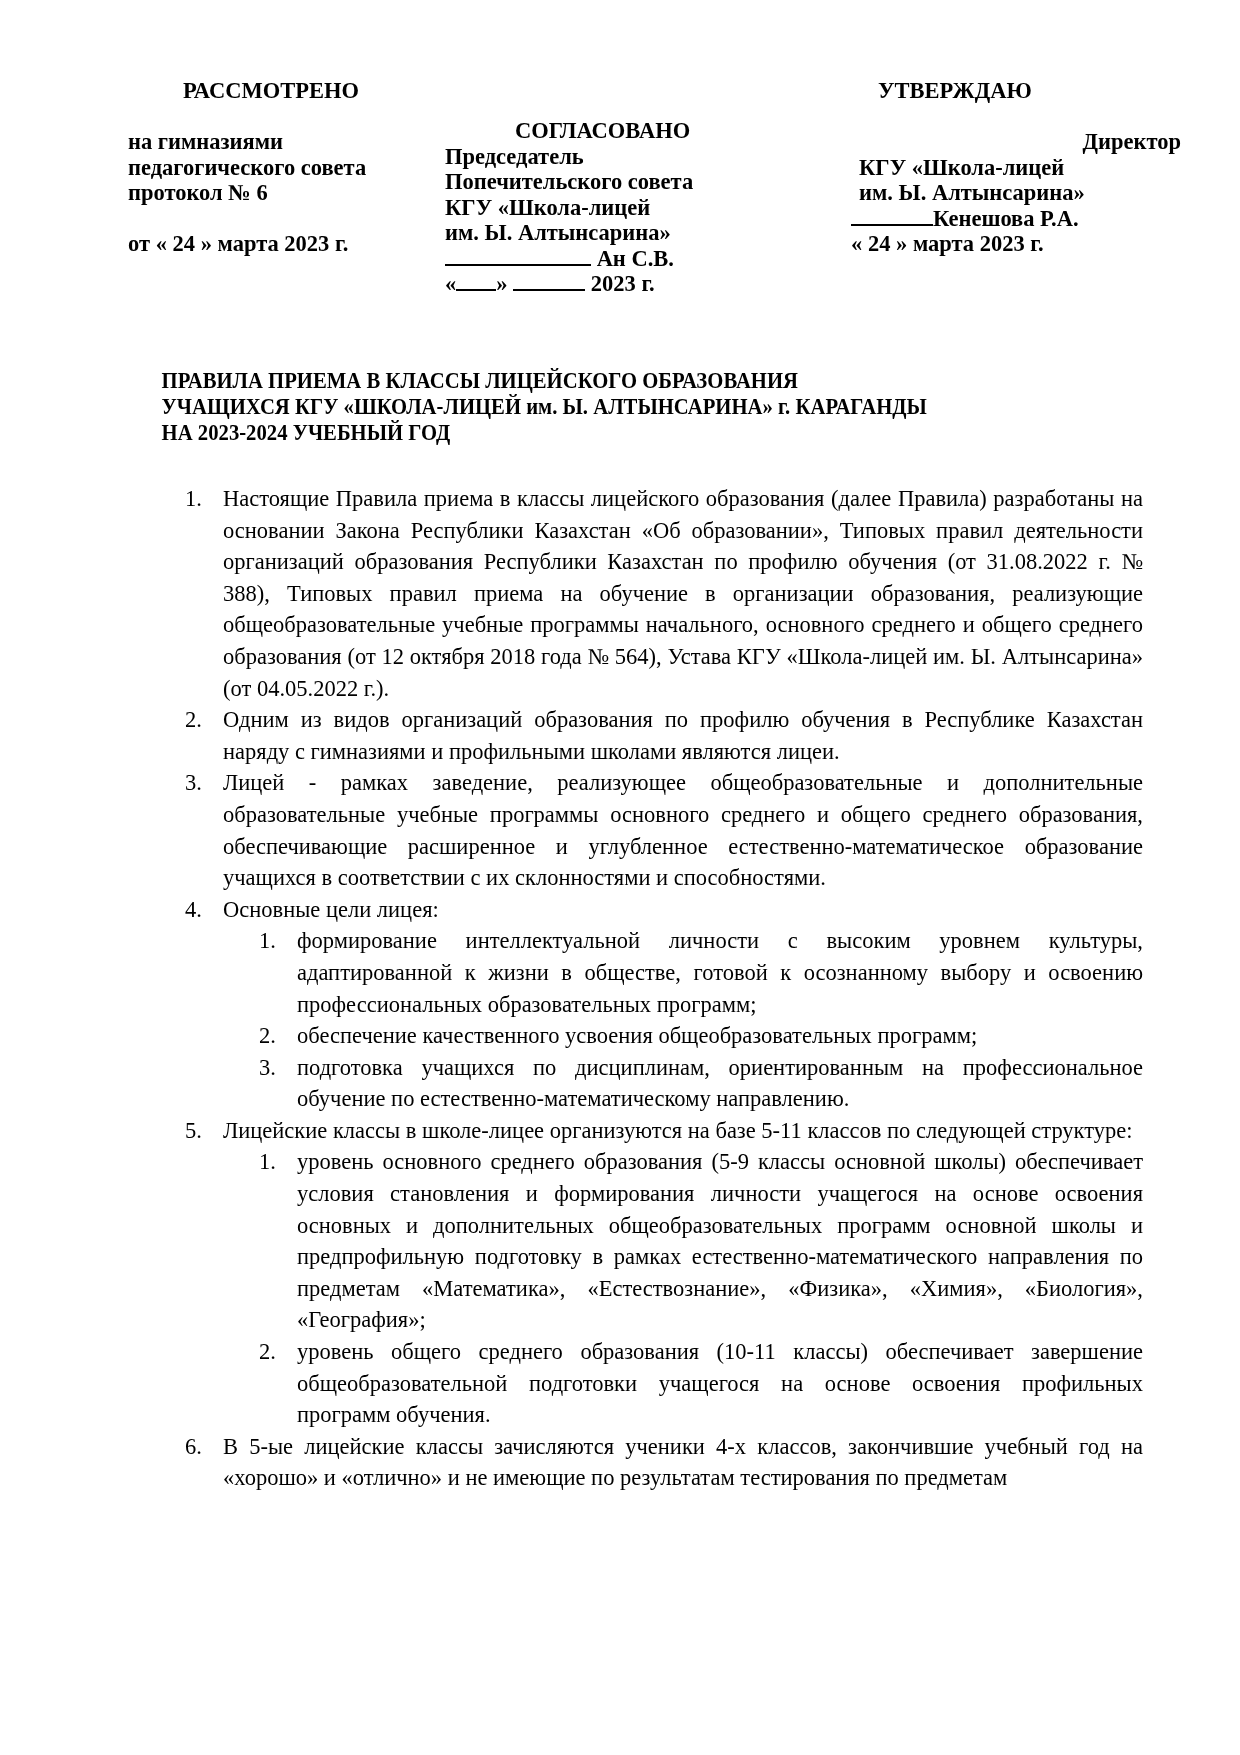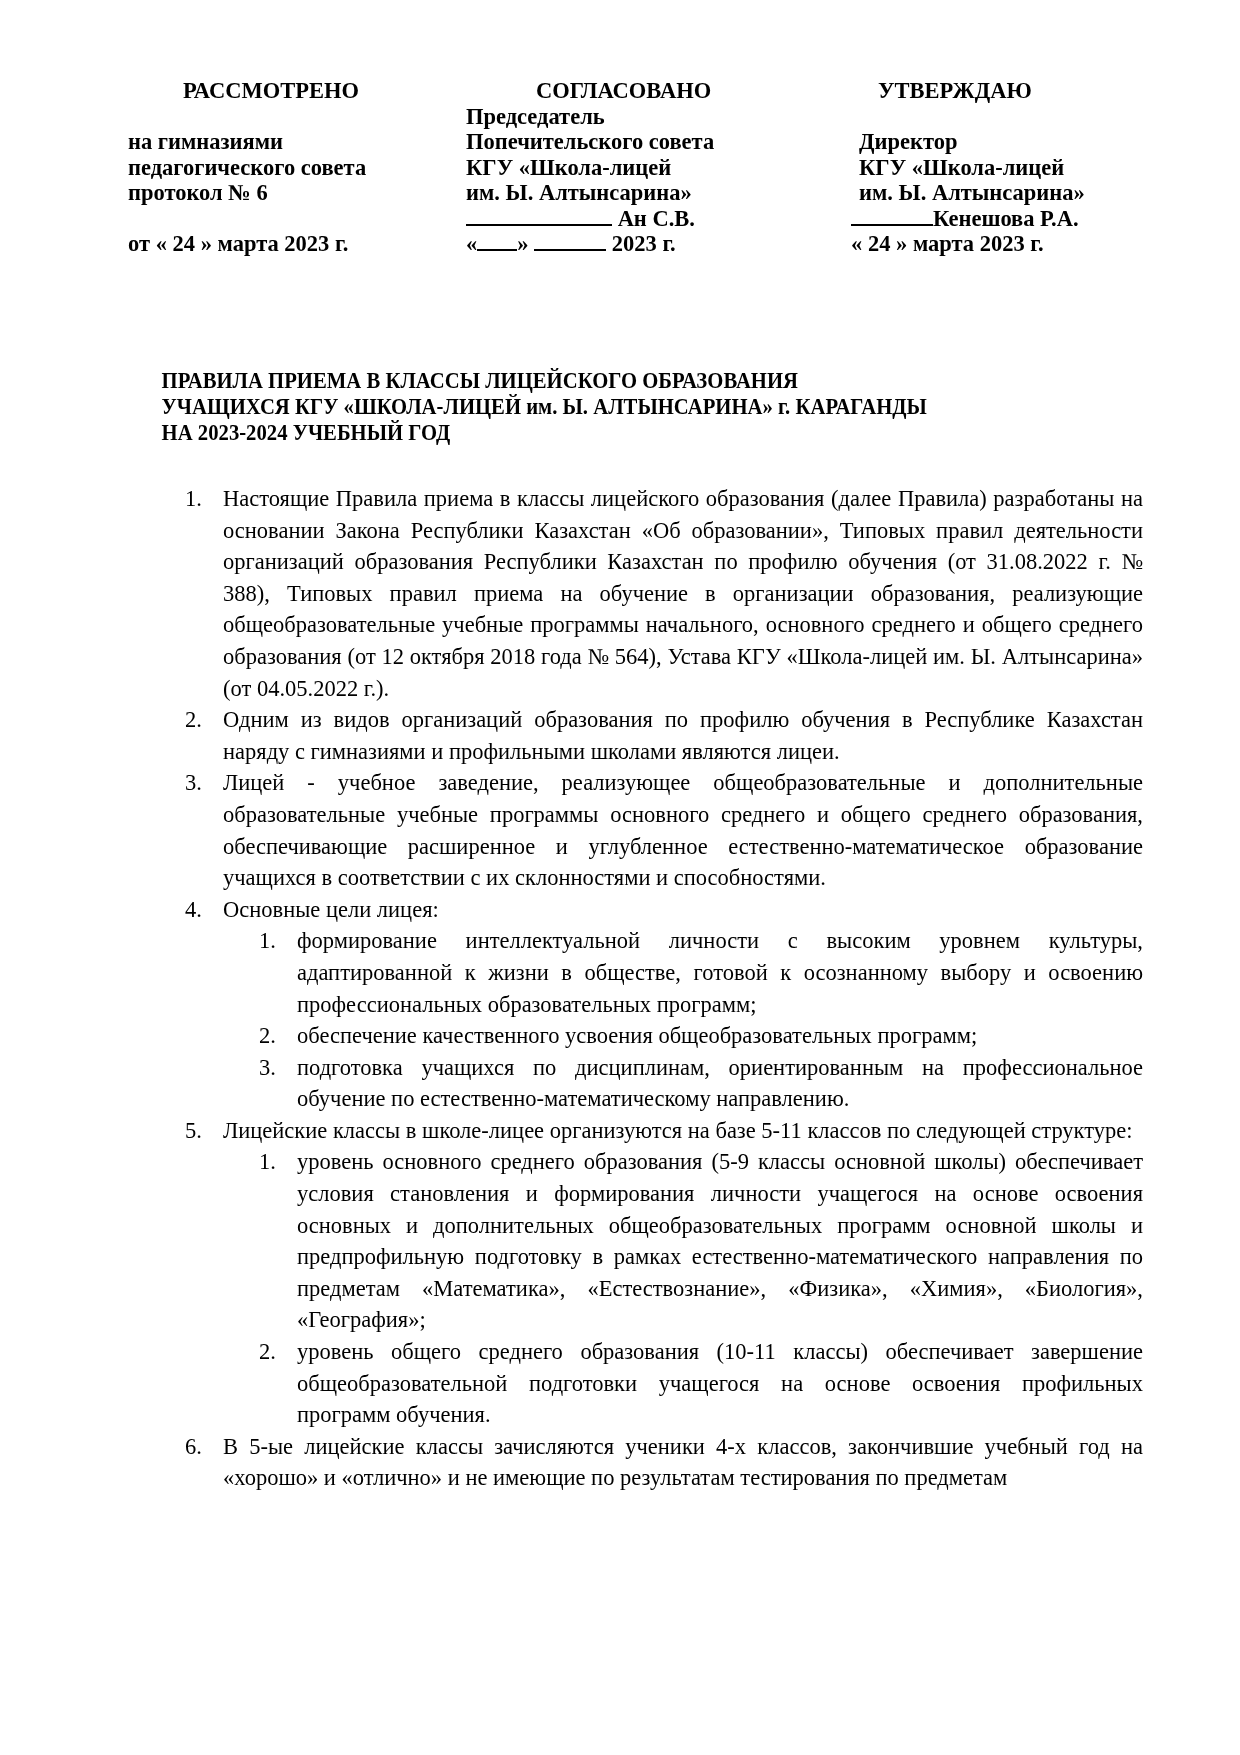--- a/index.html
+++ b/index.html
@@ -5,21 +5,21 @@
   html, body { margin:0; padding:0; background:#ffffff; }
   body { width:1240px; height:1755px; position:relative; overflow:hidden; color:#000; }
   .page { position:absolute; left:0; top:0; width:1240px; height:1755px; background:#fff;border-radius:21px; }
 
   
   .hdr { position:absolute; top:78px; font-family:"Liberation Serif", serif; font-weight:bold; font-size:22.5px; line-height:25.5px; }
   .hdr .ttl { display:block; white-space:nowrap; }
   .hdr .ln { display:block; white-space:nowrap; }
   #col1 { left:128px; width:300px; }
   #col1 .ttl { padding-left:55px; }
-  #col2 { left:466px; width:300px; }
+  #col2 { left:445px; width:300px;margin-top:40px; }
   #col2 .ttl { padding-left:70px; }
   #col3 { left:851px; width:330px; }
   #col3 .ttl { padding-left:27px; }
   .gap { height:25.5px; }
   .uline { display:inline-block; border-bottom:2px solid #000; height:18px; vertical-align:baseline; }
 
   
   .title { position:absolute; left:120px; top:368px; width:1040px; text-align:left;
            font-family:"Liberation Serif", serif; font-weight:bold; font-size:22.5px; line-height:26px; }
   .title div { white-space:nowrap; transform:scaleX(0.92); }
@@ -61,21 +61,21 @@
     <span class="ln">
       <span>«</span><span class="uline" style="width:40px;"></span><span>»</span>
       <span class="uline" style="width:72px;"></span>
       <span>2023 г.</span>
     </span>
   </div>
 
   <div class="hdr" id="col3">
     <span class="ttl">УТВЕРЖДАЮ</span>
     <div class="gap"></div>
-    <span class="ln" style="padding-left:8px;">Директор</span>
+    <span class="ln" style="padding-left:8px;text-align:right;">Директор</span>
     <span class="ln" style="padding-left:8px;">КГУ «Школа-лицей</span>
     <span class="ln" style="padding-left:8px;">им. Ы. Алтынсарина»</span>
     <span class="ln">
       <span class="uline" style="width:82px;"></span><span>Кенешова Р.А.</span>
     </span>
     <span class="ln">« 24 » марта 2023 г.</span>
   </div>
 
   <div class="title">
     <div>ПРАВИЛА ПРИЕМА В КЛАССЫ ЛИЦЕЙСКОГО ОБРАЗОВАНИЯ</div>
@@ -87,21 +87,21 @@
     <div class="item">
       <span class="num">1.</span>
       <span class="txt">Настоящие Правила приема в классы  лицейского образования (далее Правила) разработаны на основании Закона Республики Казахстан «Об образовании», Типовых правил деятельности организаций образования Республики Казахстан по профилю обучения (от 31.08.2022 г. № 388), Типовых правил приема на обучение в организации образования, реализующие общеобразовательные учебные программы начального, основного среднего и общего среднего образования (от 12 октября 2018 года № 564), Устава КГУ «Школа-лицей им. Ы. Алтынсарина» (от 04.05.2022 г.).</span>
     </div>
     <div class="item">
       <span class="num">2.</span>
       <span class="txt">Одним из видов организаций образования по профилю обучения в Республике Казахстан  наряду с гимназиями и профильными школами являются лицеи.</span>
     </div>
     <div class="item">
       <span class="num">3.</span>
-      <span class="txt">Лицей - учебное заведение, реализующее общеобразовательные и дополнительные образовательные учебные программы основного среднего и общего среднего образования, обеспечивающие расширенное и углубленное естественно-математическое образование учащихся в соответствии с их склонностями и способностями.</span>
+      <span class="txt">Лицей - рамках заведение, реализующее общеобразовательные и дополнительные образовательные учебные программы основного среднего и общего среднего образования, обеспечивающие расширенное и углубленное естественно-математическое образование учащихся в соответствии с их склонностями и способностями.</span>
     </div>
     <div class="item">
       <span class="num">4.</span>
       <span class="txt">Основные цели лицея:</span>
     </div>
     <div class="sub">
       <span class="num">1.</span>
       <span class="txt">формирование интеллектуальной личности с высоким уровнем культуры, адаптированной к жизни в обществе, готовой к осознанному выбору и освоению профессиональных образовательных программ;</span>
     </div>
     <div class="sub">

